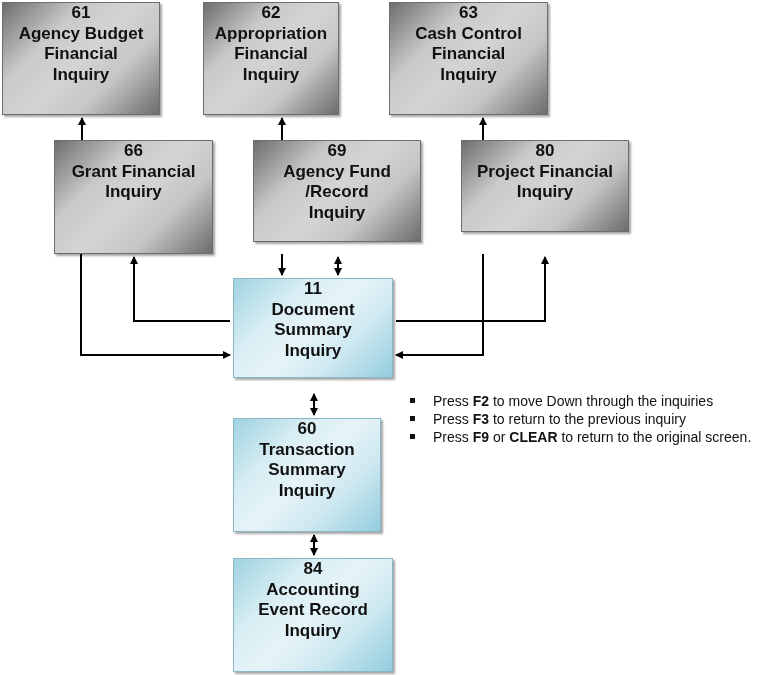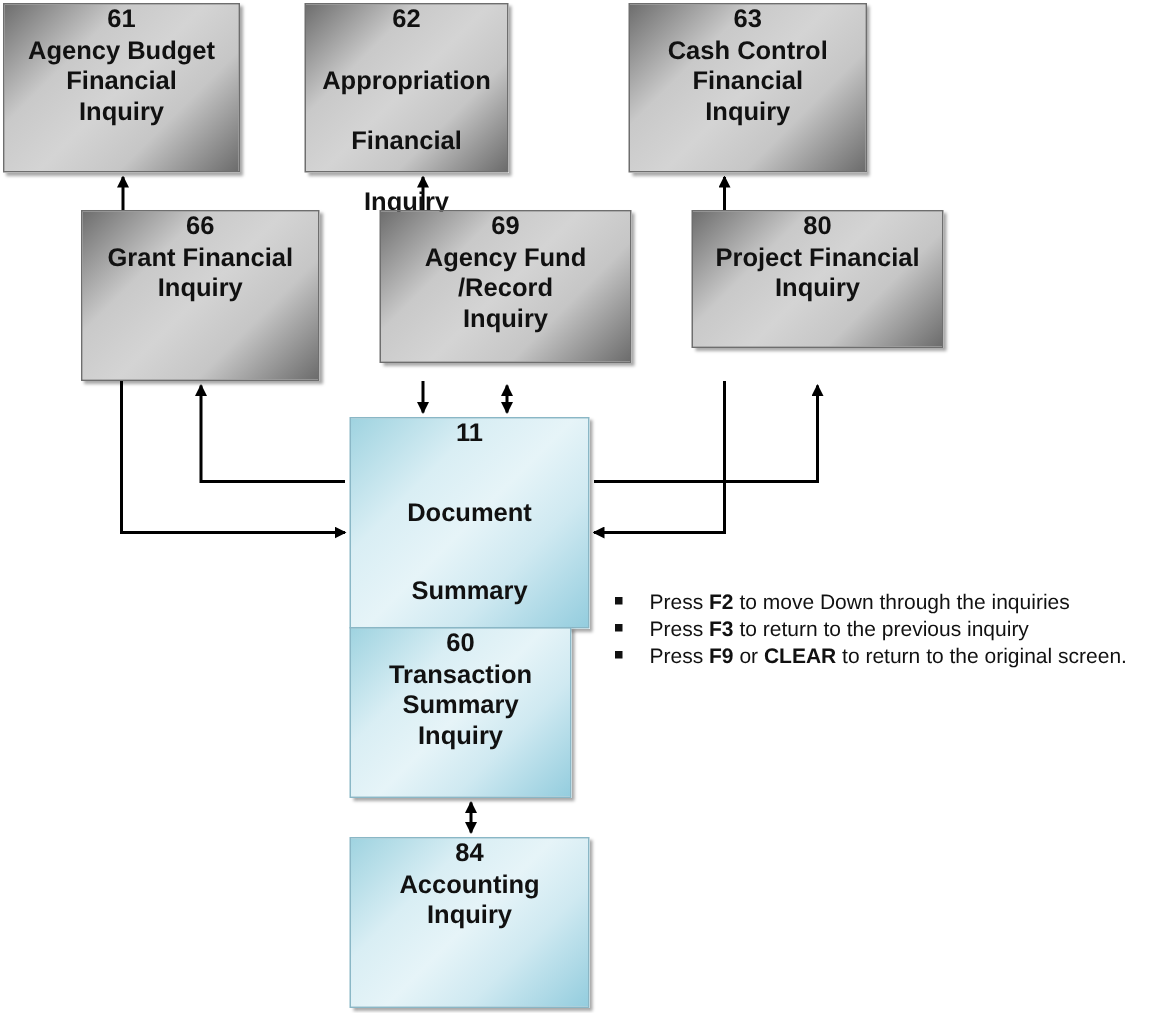--- a/index.html
+++ b/index.html
@@ -55,27 +55,27 @@
     <line x1="314" y1="535" x2="314" y2="555" marker-start="url(#as)" marker-end="url(#ah)"></line>
   </g>
 </svg>
 
 <div class="box gray" style="left:2px;top:2px;width:158px;height:113px;">
   <span>61</span>
   <span>Agency Budget</span>
   <span>Financial</span>
   <span>Inquiry</span>
 </div>
-<div class="box gray" style="left:203px;top:2px;width:136px;height:113px;gap:20px;">
+<div class="box gray" style="left:203px;top:2px;width:136px;height:113px;">
   <span>62</span>
   <span>Appropriation</span>
   <span>Financial</span>
   <span>Inquiry</span>
 </div>
-<div class="box gray" style="left:419px;top:2px;width:159px;height:113px;">
+<div class="box gray" style="left:389px;top:2px;width:159px;height:113px;">
   <span>63</span>
   <span>Cash Control</span>
   <span>Financial</span>
   <span>Inquiry</span>
 </div>
 
 <div class="box gray" style="left:54px;top:140px;width:159px;height:114px;">
   <span>66</span>
   <span>Grant Financial</span>
   <span>Inquiry</span>
@@ -85,35 +85,36 @@
   <span>Agency Fund</span>
   <span>/Record</span>
   <span>Inquiry</span>
 </div>
 <div class="box gray" style="left:461px;top:140px;width:168px;height:92px;">
   <span>80</span>
   <span>Project Financial</span>
   <span>Inquiry</span>
 </div>
 
-<div class="box blue" style="left:233px;top:278px;width:160px;height:141px;gap:32px;">
+<div class="box blue" style="left:233px;top:278px;width:160px;height:100px;">
   <span>11</span>
   <span>Document</span>
   <span>Summary</span>
   <span>Inquiry</span>
 </div>
 <div class="box blue" style="left:233px;top:418px;width:148px;height:114px;">
   <span>60</span>
   <span>Transaction</span>
   <span>Summary</span>
   <span>Inquiry</span>
 </div>
 <div class="box blue" style="left:233px;top:558px;width:160px;height:114px;">
   <span>84</span>
   <span>Accounting</span>
+  <span>Event Record</span>
   <span>Inquiry</span>
 </div>
 
 <div class="notes">
   <div class="note">
     <span class="bullet"></span>
     <span style="white-space: pre;">Press </span><b>F2</b><span style="white-space: pre;"> to move Down through the inquiries</span>
   </div>
   <div class="note">
     <span class="bullet"></span>

